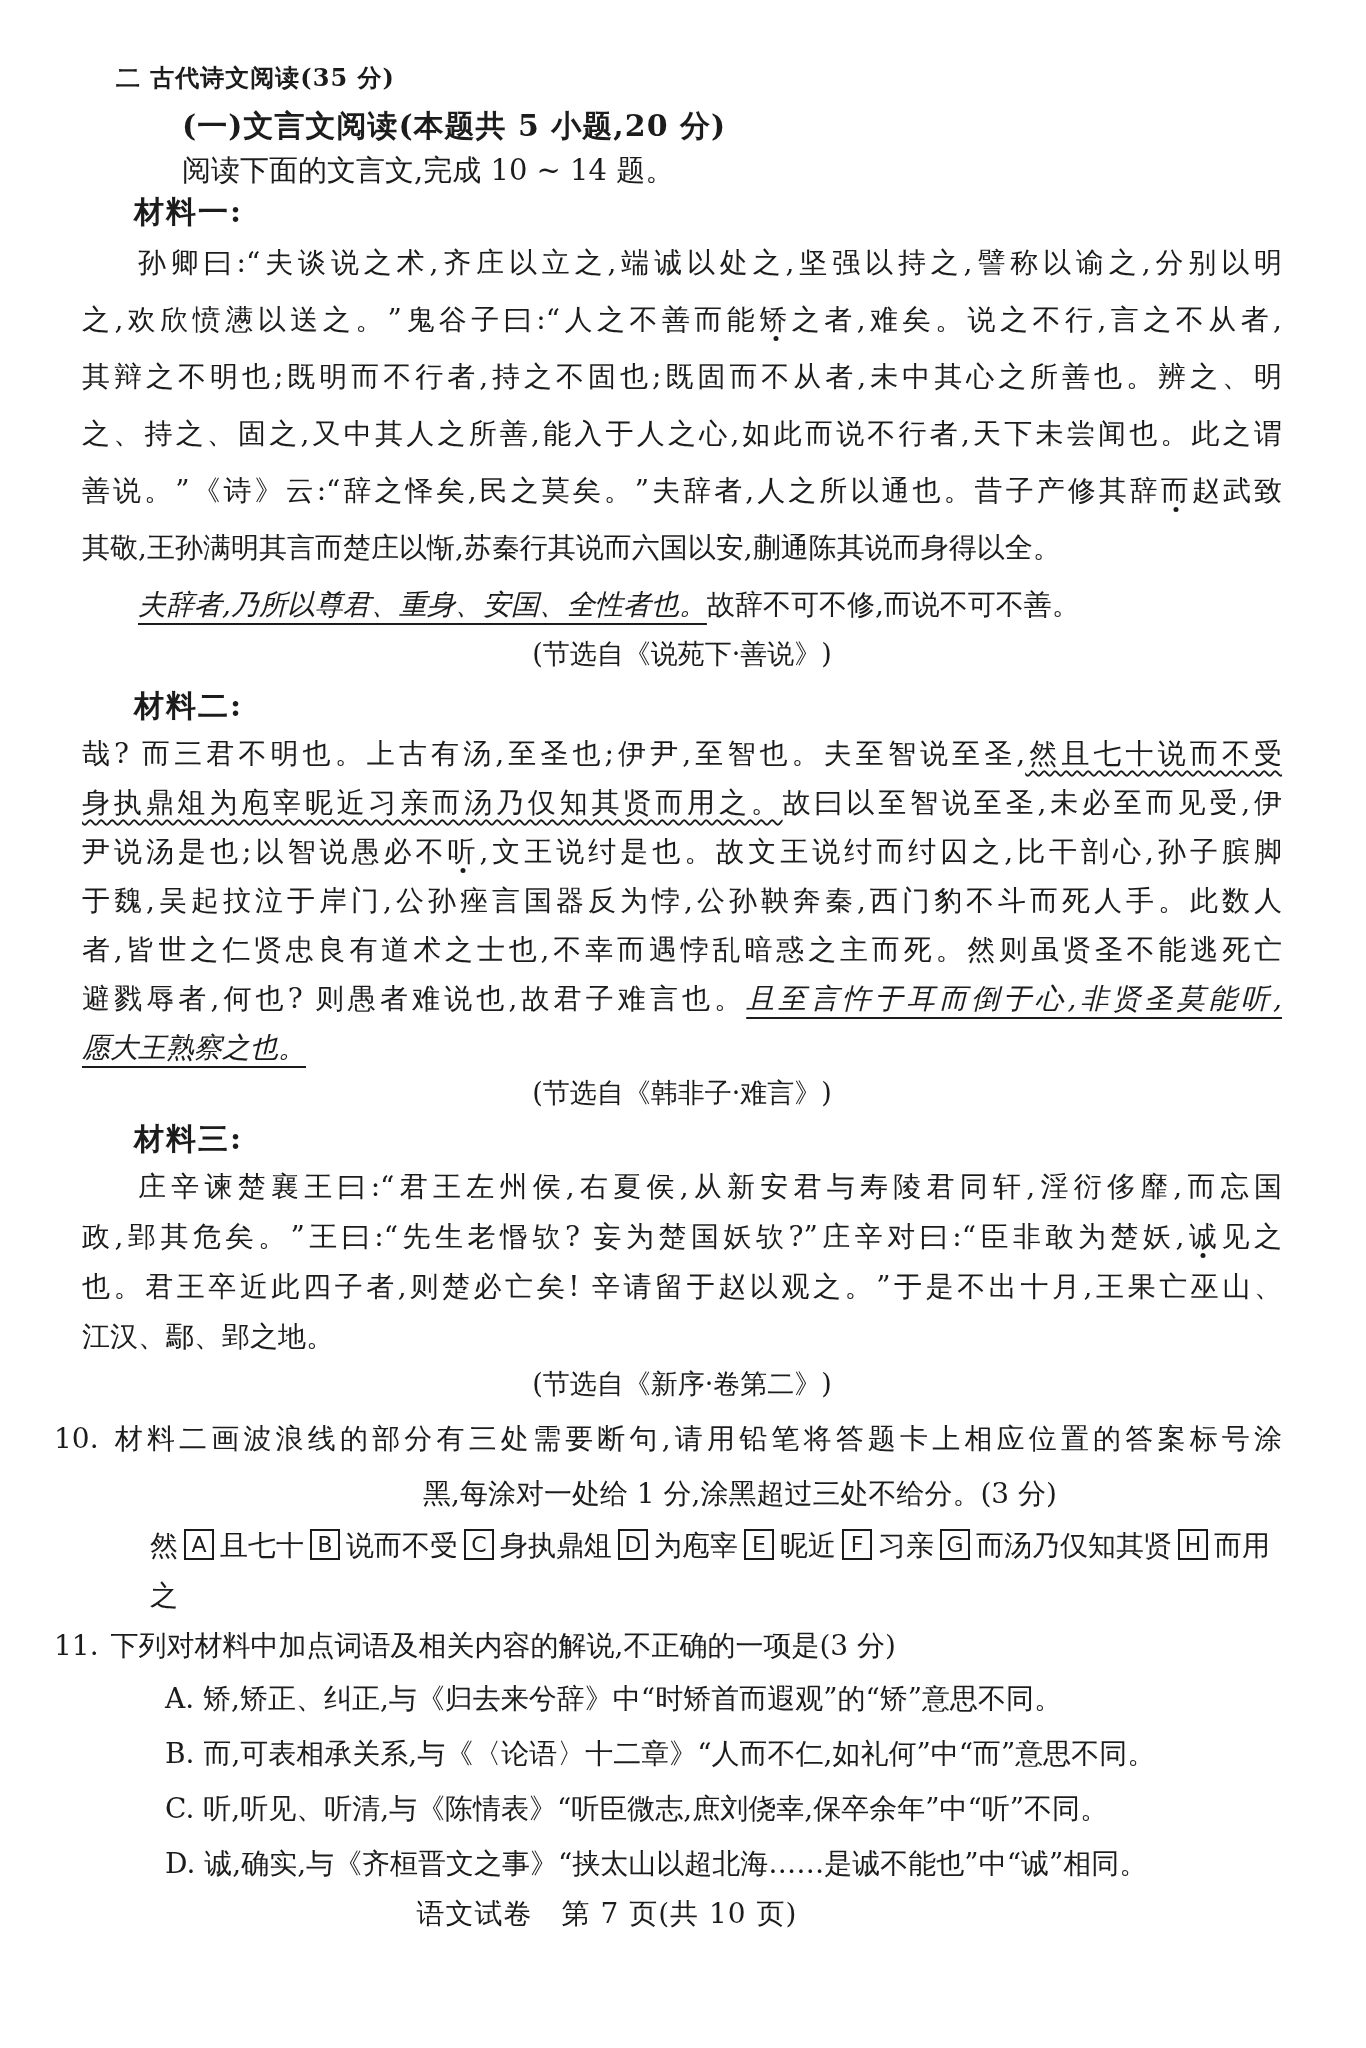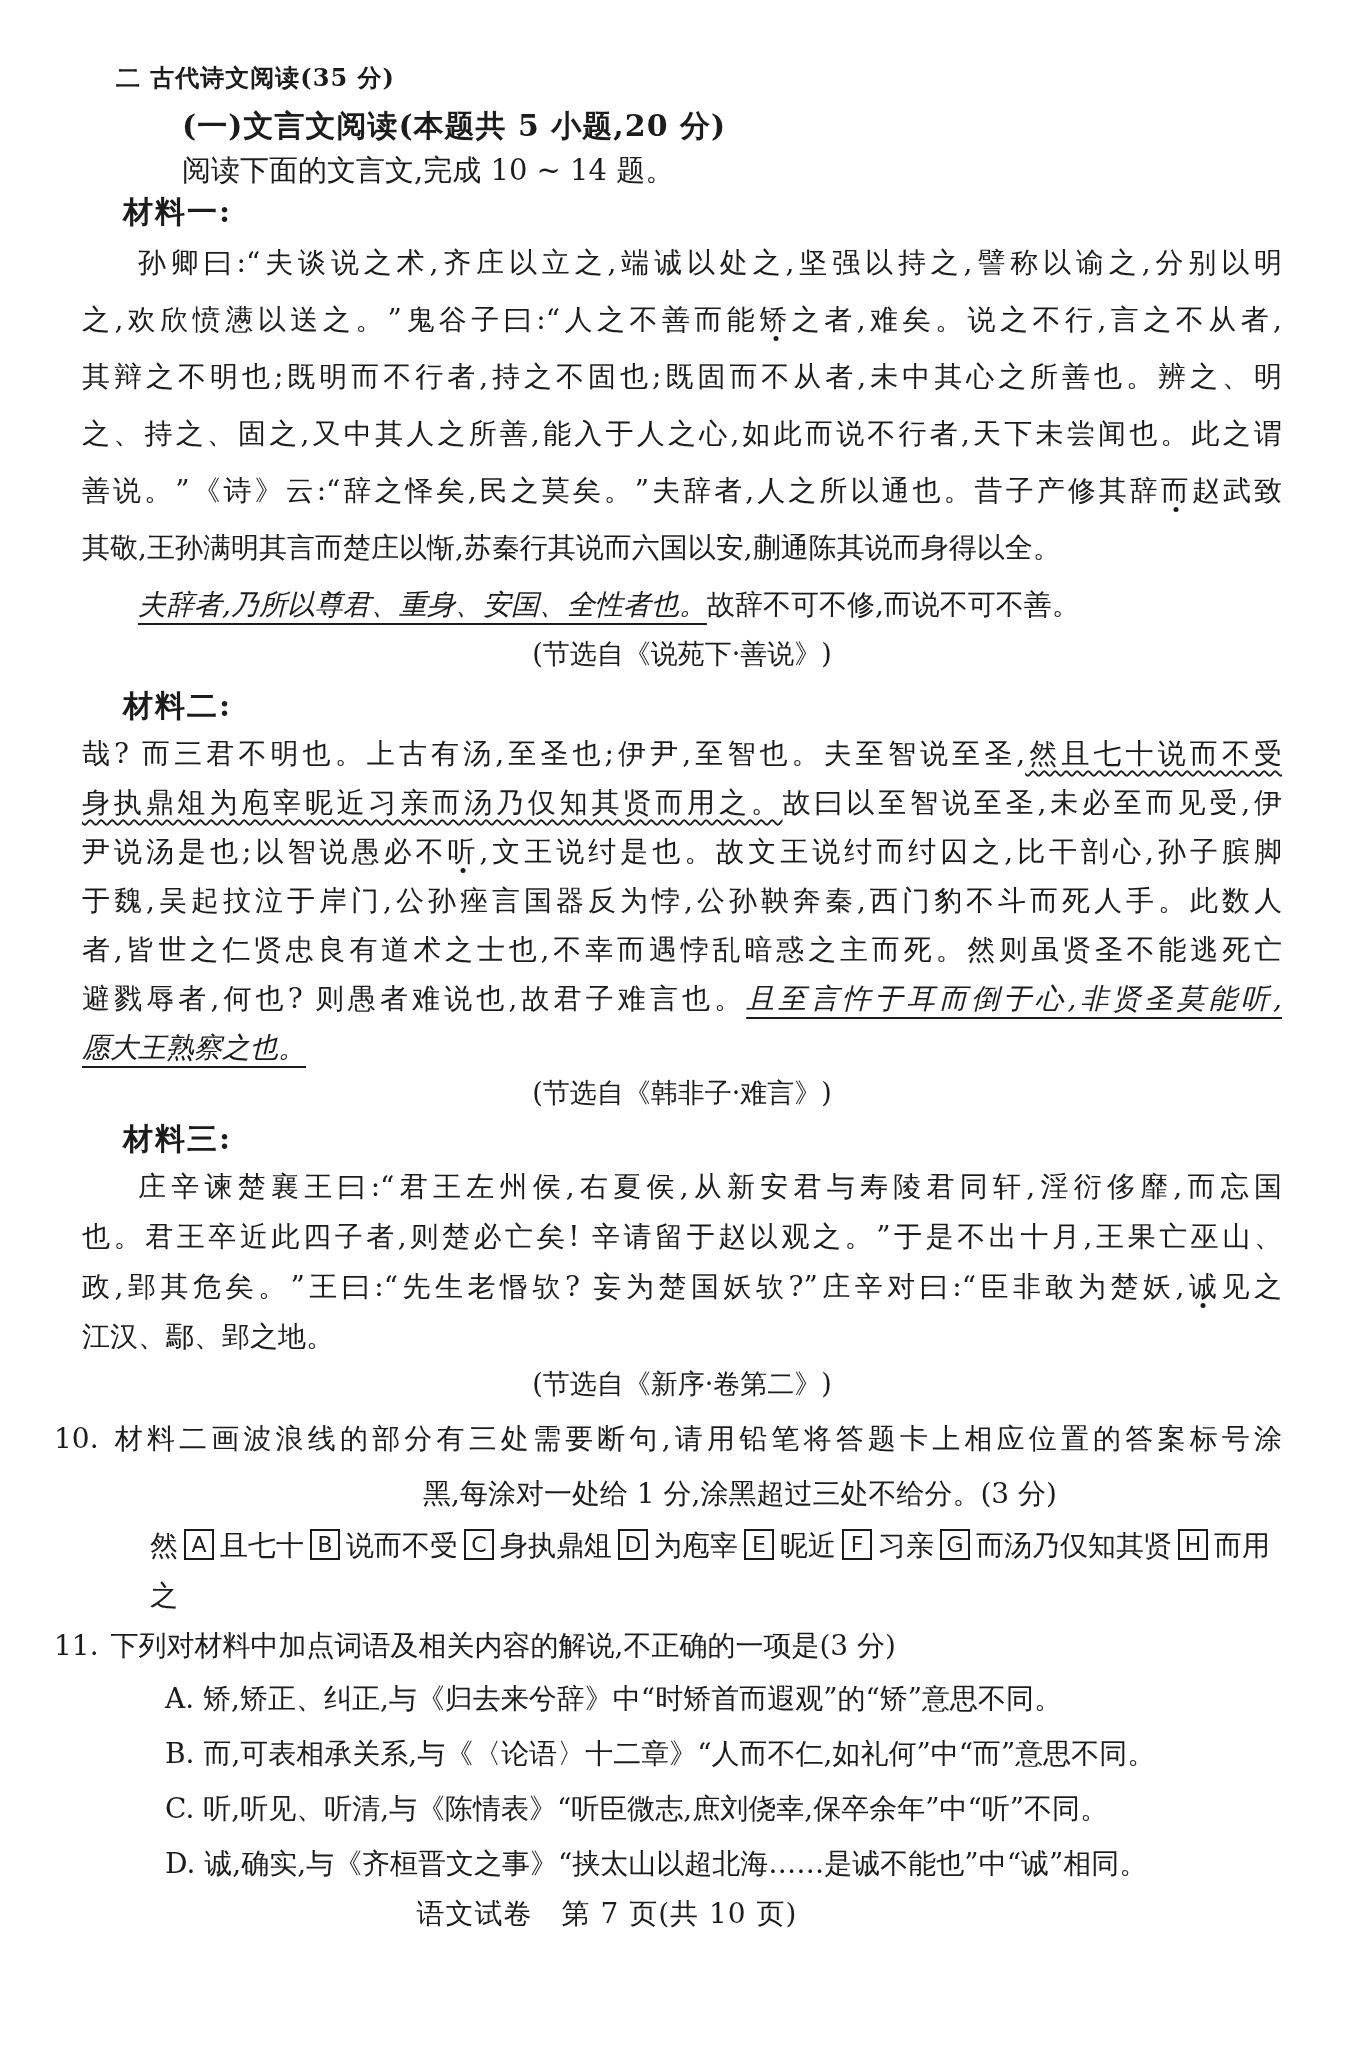--- a/index.html
+++ b/index.html
@@ -6,21 +6,21 @@
   .page{
     position:relative;width:1366px;height:2048px;background:#ffffff;
     font-family:"DejaVu Serif","Liberation Serif",serif;
     color:#1c1c1c;overflow:hidden;
   }
   .content{padding:58px 84px 0 82px;}
   .b{font-weight:700;}
   .h1{font-size:24px;line-height:40px;letter-spacing:1px;margin-left:34px;}
   .h2{font-size:30px;line-height:40px;margin-top:8px;margin-left:100px;letter-spacing:1px;}
   .intro{font-size:29px;line-height:40px;margin-top:4px;margin-left:100px;}
-  .mlabel{font-size:30px;line-height:44px;margin-left:41px;letter-spacing:2px;}
+  .mlabel{font-size:30px;line-height:44px;margin-left:52px;letter-spacing:2px;}
   .mlabel2{margin-top:8px;line-height:46px;}
   .mlabel3{margin-top:2px;line-height:46px;}
   .para{font-size:28px;}
   .ln{position:relative;}
   .m1 .ln{line-height:57px;}
   .m2 .ln{line-height:49px;}
   .m3 .ln{line-height:50px;}
   .j{text-align:justify;text-align-last:justify;}
   .ind{text-indent:56px;}
   .cite{font-size:27px;text-align:center;line-height:42px;}
@@ -78,22 +78,22 @@
       <div class="ln j"><span>于魏,吴起抆泣于岸门,公孙痤言国器反为悖,公孙鞅奔秦,西门豹不斗而死人手。此数人</span></div>
       <div class="ln j"><span>者,皆世之仁贤忠良有道术之士也,不幸而遇悖乱暗惑之主而死。然则虽贤圣不能逃死亡</span></div>
       <div class="ln j"><span>避戮辱者,何也? 则愚者难说也,故君子难言也。</span><span class="ul">且至言忤于耳而倒于心,非贤圣莫能听,</span></div>
       <div class="ln"><span class="ul">愿大王熟察之也。</span></div>
     </div>
     <div class="cite">(节选自《韩非子·难言》)</div>
 
     <div class="mlabel mlabel3 b">材料三:</div>
     <div class="para m3">
       <div class="ln j ind"><span>庄辛谏楚襄王曰:“君王左州侯,右夏侯,从新安君与寿陵君同轩,淫衍侈靡,而忘国</span></div>
+      <div class="ln j"><span>政,郢其危矣。”王曰:“先生老惽欤? 妄为楚国妖欤?”庄辛对曰:“臣非敢为楚妖,</span><span class="dt">诚</span><span>见之</span></div>
       <div class="ln j"><span>也。君王卒近此四子者,则楚必亡矣! 辛请留于赵以观之。”于是不出十月,王果亡巫山、</span></div>
-      <div class="ln j"><span>政,郢其危矣。”王曰:“先生老惽欤? 妄为楚国妖欤?”庄辛对曰:“臣非敢为楚妖,</span><span class="dt">诚</span><span>见之</span></div>
       <div class="ln"><span>江汉、鄢、郢之地。</span></div>
     </div>
     <div class="cite cite3">(节选自《新序·卷第二》)</div>
 
     <div class="q">
       <div class="ln j qfirst"><span class="qnum">10.</span><span>材料二画波浪线的部分有三处需要断句,请用铅笔将答题卡上相应位置的答案标号涂</span></div>
       <div class="ln qcont"><span>黑,每涂对一处给 1 分,涂黑超过三处不给分。(3 分)</span></div>
       <div class="ln boxedline"><span>然</span><span class="bx">A</span><span>且七十</span><span class="bx">B</span><span>说而不受</span><span class="bx">C</span><span>身执鼎俎</span><span class="bx">D</span><span>为庖宰</span><span class="bx">E</span><span>昵近</span><span class="bx">F</span><span>习亲</span><span class="bx">G</span><span>而汤乃仅知其贤</span><span class="bx">H</span><span>而用之</span></div>
     </div>
 

